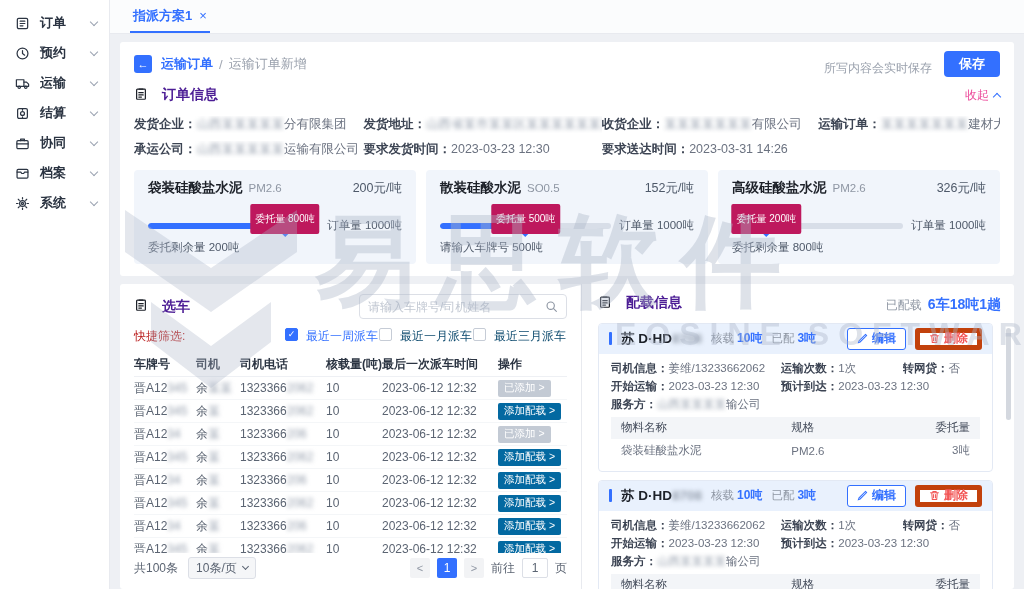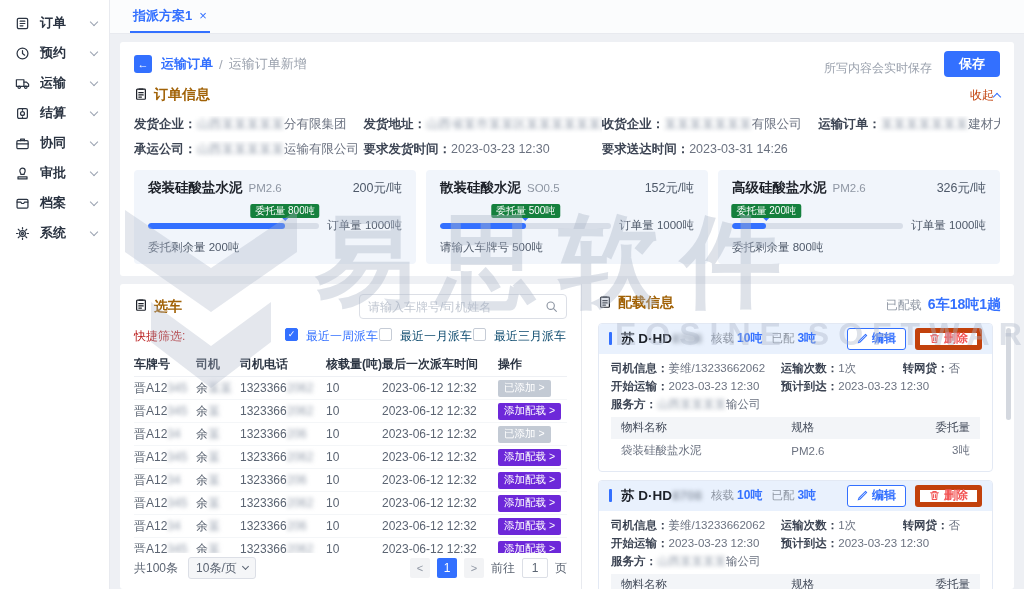--- a/index.html
+++ b/index.html
@@ -30,40 +30,40 @@
   .top-card{background:#fff;border-radius:3px;padding:8px 14px 12px;flex:none}
   .page-header{display:flex;align-items:center;height:28px}
   .back-btn{width:18px;height:18px;border-radius:3px;background:#3370ff;color:#fff;display:flex;align-items:center;justify-content:center;font-size:11px;cursor:pointer;flex:none}
   .bc-parent{color:#3370ff;font-size:13px;font-weight:bold;margin-left:9px;cursor:pointer}
   .bc-sep{color:#a0a6b1;margin:0 6px;font-size:13px}
   .bc-cur{color:#9aa1ad;font-size:13px}
   .ph-right{margin-left:auto;display:flex;align-items:flex-end;gap:12px}
   .autosave{color:#9aa1ad;font-size:12px}
   .save-btn{background:#3370ff;color:#fff;border:none;border-radius:4px;height:26px;padding:0 15px;font-size:13px;font-weight:bold;cursor:pointer}
   .sec-row{display:flex;align-items:center;margin-top:5px;height:24px}
-  .sec-title{display:flex;align-items:center;gap:6px;font-size:14px;font-weight:bold;color:#a16207}
+  .sec-title{display:flex;align-items:center;gap:14px;font-size:14px;font-weight:bold;color:#4c1d95}
   .clip-icon svg{width:14px;height:14px;stroke:#1d2129;fill:none;stroke-width:1.4;stroke-linecap:round}
-  .collapse{margin-left:auto;color:#c2410c;font-size:12px;display:flex;align-items:center;cursor:pointer}
+  .collapse{margin-left:auto;color:#ec4899;font-size:12px;display:flex;align-items:center;gap:5px;cursor:pointer}
   .info-rows{margin-top:5px}
   .info-row{display:grid;grid-template-columns:26.5% 27.5% 25% 21%;font-size:12.5px;height:25px;align-items:center}
   .if{white-space:nowrap;overflow:hidden}
   .if-label{color:#3c4453;font-weight:bold}
   .if-val{color:#6b7280}
   .blurred{filter:blur(2.3px);color:#97a0ae;user-select:none}
 
   
   .pcards{display:flex;gap:10px;margin-top:8px}
   .pcard{flex:1;background:#f1f5fb;border-radius:4px;padding:9px 14px 9px;position:relative}
   .p-top{display:flex;align-items:baseline;gap:6px}
   .p-name{font-weight:bold;font-size:13.5px;color:#1d2129}
   .p-spec{font-size:11.5px;color:#8e96a3}
   .p-price{margin-left:auto;font-size:12.5px;color:#4e5969}
   .p-progress{display:flex;align-items:center;gap:8px;margin-top:21px}
   .p-barwrap{flex:1;position:relative}
-  .p-tip{position:absolute;top:-19px;transform:translateX(-50%);background:#15803d;color:#fff;font-size:10px;padding:0 5px;border-radius:2px;white-space:nowrap}
+  .p-tip{position:absolute;top:-19px;transform:translateX(-50%);background:#be185d;color:#fff;font-size:10px;padding:8px 5px;border-radius:2px;white-space:nowrap}
   .p-arrow{position:absolute;left:50%;bottom:-3px;margin-left:-3px;border-left:3px solid transparent;border-right:3px solid transparent;border-top:3px solid #3370ff;width:0;height:0}
   .p-track{height:6px;border-radius:3px;background:#d8dee8;overflow:hidden}
   .p-fill{height:100%;background:#3370ff;border-radius:3px}
   .p-order{font-size:11.5px;color:#4e5969;white-space:nowrap}
   .p-remain{font-size:11.5px;color:#4e5969;margin-top:7px}
 
   
   .bottom{flex:1;display:flex;background:#fff;border-radius:3px;margin-top:8px;min-height:0;overflow:hidden}
   .panel-left{width:462px;flex:none;border-right:1px solid #e8eaef;padding:10px 14px 6px;display:flex;flex-direction:column}
   .pl-head{display:flex;align-items:center;flex:none}
@@ -77,21 +77,21 @@
   .cb{width:13px;height:13px;border:1px solid #c6ccd6;border-radius:2px;background:#fff;display:flex;align-items:center;justify-content:center;flex:none}
   .flt.checked .cb{background:#3370ff;border-color:#3370ff}
   .flt.checked .cb::after{content:"✓";color:#fff;font-size:9px;line-height:1}
   .fl-label{color:#0c4a6e;white-space:nowrap}
   .flt.checked .fl-label{color:#3370ff}
   .vtable{margin-top:8px;font-size:12px;flex:1;min-height:0;overflow:hidden}
   .vhead,.vrow{display:grid;grid-template-columns:62px 44px 86px 56px 116px 1fr;align-items:center}
   .vhead{height:24px;color:#2b3442;font-weight:bold;border-bottom:1px solid #eef0f4}
   .vrow{height:23px;color:#5b6472;border-bottom:1px solid #f4f6f8;white-space:nowrap}
   .op-btn{height:17px;border:none;border-radius:2px;color:#fff;font-size:10.5px;padding:0 6px;cursor:pointer;white-space:nowrap}
-  .op-btn.add{background:#6d28d9}
+  .op-btn.add{background:#0369a1}
   .op-btn.added{background:#c3cad4;cursor:default}
   .pagination{display:flex;align-items:center;font-size:12px;color:#5b6472;height:30px;flex:none}
   .psize{margin-left:10px;border:1px solid #dcdfe6;background:#f5f6f8;border-radius:3px;height:22px;display:flex;align-items:center;padding:4px 7px;gap:6px;cursor:pointer}
   .pg-right{margin-left:auto;display:flex;align-items:center;gap:7px}
   .pbtn{width:20px;height:20px;border-radius:2px;background:#f2f3f5;color:#8e96a3;display:flex;align-items:center;justify-content:center;cursor:pointer;font-size:11px}
   .pcur{width:20px;height:20px;border-radius:2px;background:#3370ff;color:#fff;display:flex;align-items:center;justify-content:center;font-size:12px;cursor:pointer}
   .goto-input{width:26px;height:20px;border:1px solid #dcdfe6;border-radius:2px;text-align:center;font-size:12px;color:#5b6472;outline:none}
 
   .panel-right{flex:1;padding:10px 13px 0 16px;display:flex;flex-direction:column;min-width:0;position:relative}
   .pr-head{display:flex;align-items:baseline;flex:none}
@@ -186,30 +186,20 @@
               <rect x="2" y="5" width="12" height="8.5" rx="1.2"></rect>
               <path d="M6 5V3.3h4V5M2 8.5h12"></path>
             </svg>
           </span>
     <span class="s-label">协同</span>
     <span class="chev"></span>
   </div>
         <div class="side-item">
     <span class="s-icon">
             <svg viewBox="0 0 16 16">
-              <path d="M8 2.2a2.8 2.8 0 012.8 2.8c0 2-1.1 2.4-1.1 4H6.3c0-1.6-1.1-2-1.1-4A2.8 2.8 0 018 2.2z"></path>
-              <path d="M3.2 11.5h9.6v2.3H3.2z"></path>
-            </svg>
-          </span>
-    <span class="s-label">审批</span>
-    <span class="chev"></span>
-  </div>
-        <div class="side-item">
-    <span class="s-icon">
-            <svg viewBox="0 0 16 16">
               <rect x="2.2" y="3.5" width="11.6" height="9.5" rx="1.3"></rect>
               <path d="M2.2 6.5h4l1 1.5h2l1-1.5h3.6"></path>
             </svg>
           </span>
     <span class="s-label">档案</span>
     <span class="chev"></span>
   </div>
         <div class="side-item">
     <span class="s-icon">
             <svg viewBox="0 0 16 16">

